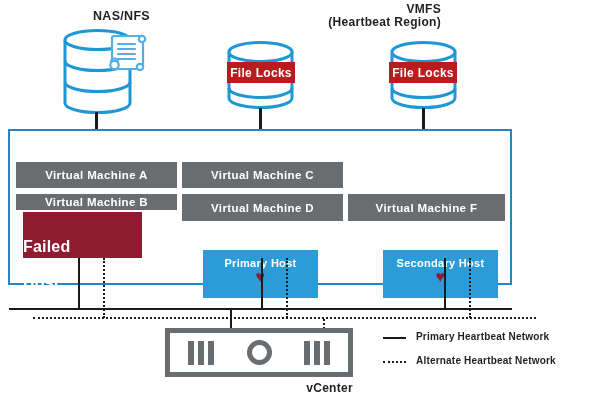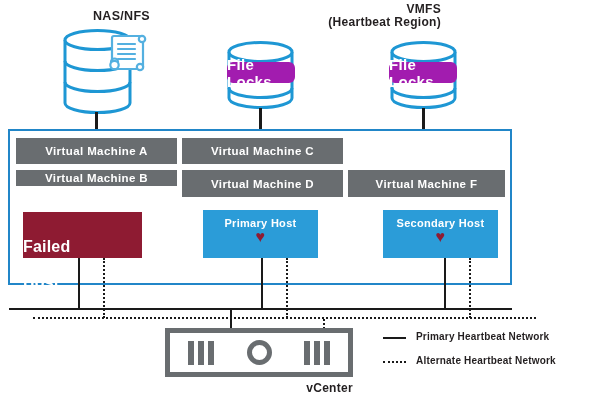--- a/index.html
+++ b/index.html
@@ -1,27 +1,27 @@
 <!DOCTYPE html>
 <html><head>
 <meta charset="utf-8">
 <style>
   html,body{margin:0;padding:0;background:#fff;}
   .canvas{position:relative;width:612px;height:408px;background:#fff;
           font-family:"Liberation Sans",sans-serif;overflow:hidden;color:#231f20;}
   .abs{position:absolute;box-sizing:border-box;}
   .ttl{font-weight:700;font-size:12px;text-align:right;letter-spacing:.3px;line-height:13px;}
   .vm{background:#696d70;color:#fff;font-weight:700;font-size:11.5px;letter-spacing:.4px;
-      display:flex;align-items:center;justify-content:center;}
+      display:flex;align-items:center;justify-content:center;margin-top:24px;}
   .host{color:#fff;font-weight:700;display:flex;flex-direction:column;align-items:center;}
-  .host-blue{background:#2b9cd8;font-size:11px;padding-top:7px;letter-spacing:.3px;}
+  .host-blue{background:#2b9cd8;font-size:11px;padding-top:7px;letter-spacing:.3px;margin-top:40px;}
   .host-maroon{background:#8e1b32;font-size:16px;padding-top:26px;letter-spacing:.2px;}
   .heart{color:#8e1b32;font-size:16px;line-height:14px;margin-top:1px;}
-  .band{background:#a21caf;color:#fff;font-weight:700;font-size:15px;letter-spacing:.3px;
-        display:flex;align-items:center;justify-content:center;border-radius:6px;}
+  .band{background:#b91c1c;color:#fff;font-weight:700;font-size:12px;letter-spacing:.3px;
+        display:flex;align-items:center;justify-content:center;}
   .mainbox{border:2px solid #2186c8;}
   .solid-v{background:#1a1a1a;width:2px;}
   .solid-v3{background:#1a1a1a;width:3px;}
   .dot-v{border-left:2px dotted #1a1a1a;width:0;}
   .net-solid{background:#1a1a1a;height:2px;}
   .net-dot{border-top:2px dotted #1a1a1a;height:0;}
   .legend-text{font-weight:700;font-size:10px;letter-spacing:.2px;white-space:nowrap;}
   .vcenter{border:5px solid #696d70;background:#fff;display:flex;align-items:center;
            justify-content:space-between;padding:0 18px;}
   .vbars{display:flex;gap:4px;}

